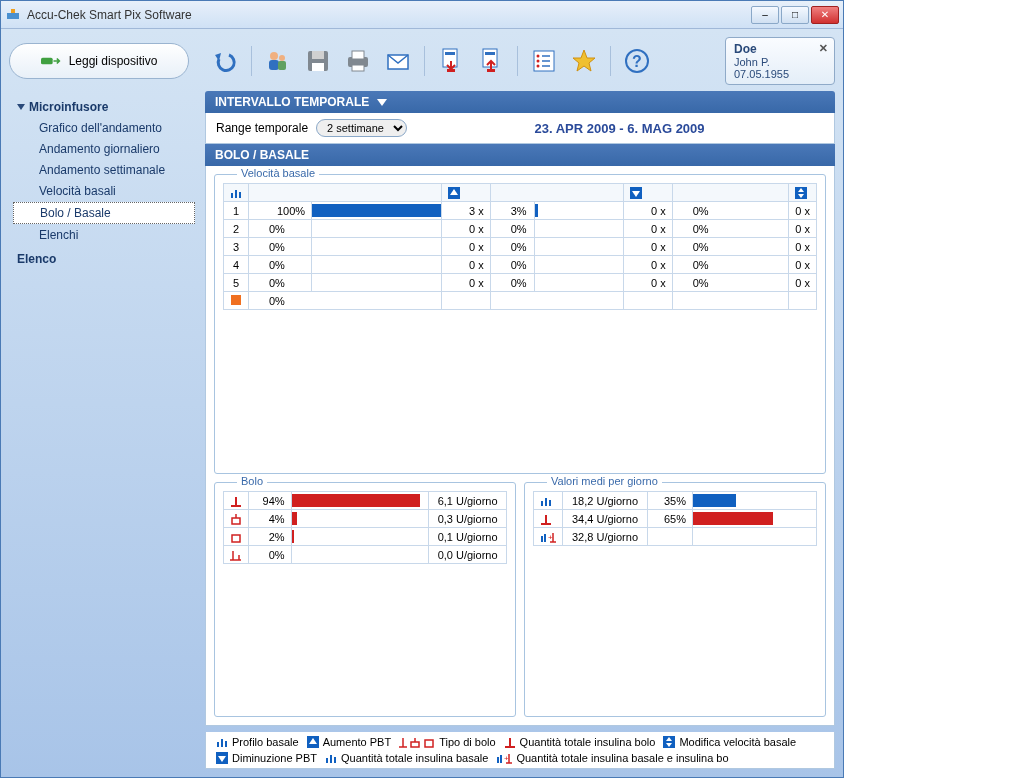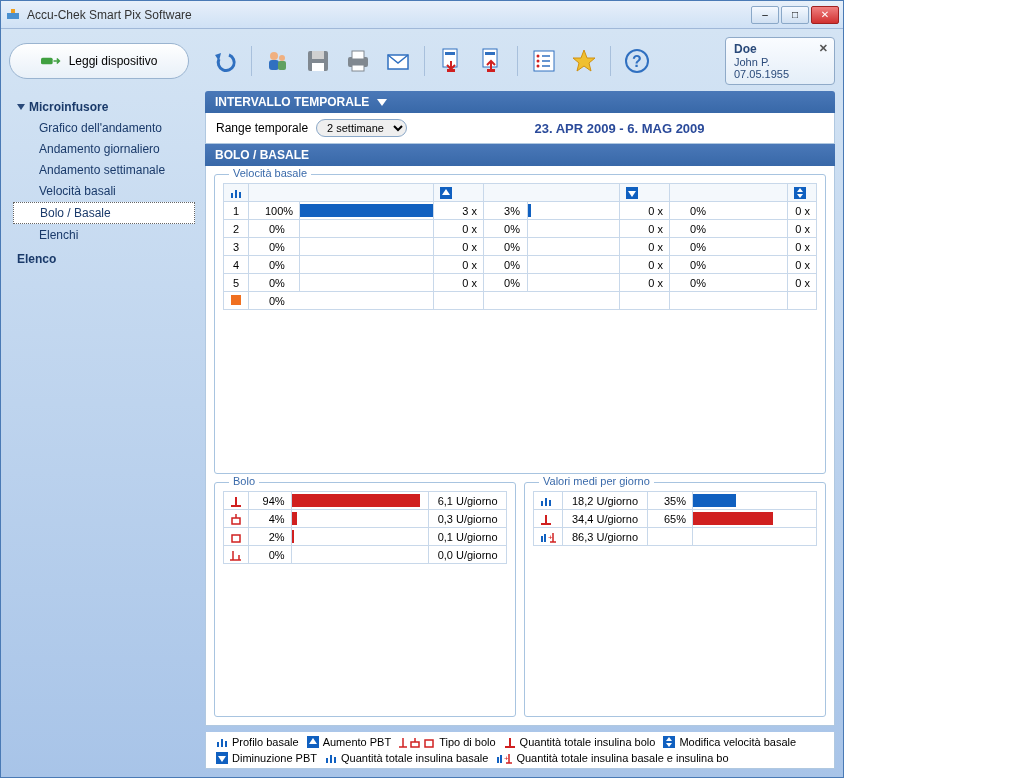--- a/index.html
+++ b/index.html
@@ -31,21 +31,21 @@
 
 .main { flex: 1; display: flex; flex-direction: column; min-width: 0; }
 .sec-header { background: linear-gradient(to bottom, #4a78b8, #3868a8); color: #fff; font-weight: bold; font-size: 12px; padding: 4px 10px; display: flex; align-items: center; gap: 8px; border-radius: 3px 3px 0 0; }
 .sec-body { background: #fff; border: 1px solid #b0c8e0; border-top: none; padding: 6px 10px; display: flex; align-items: center; gap: 8px; font-size: 12px; }
 .sec-body select { font-size: 11px; border: 1px solid #8aa8c8; border-radius: 10px; padding: 1px 6px; }
 .date-range { flex: 1; text-align: center; color: #2a4a9a; font-weight: bold; font-size: 13px; }
 
 .sub-header { background: linear-gradient(to bottom, #4a78b8, #3868a8); color: #fff; font-weight: bold; font-size: 12px; padding: 4px 10px; margin-top: 0; }
 .panels { flex: 1; background: #fff; border: 1px solid #b0c8e0; border-top: none; padding: 8px; display: flex; flex-direction: column; gap: 8px; min-height: 0; }
 .fieldset { border: 1px solid #a8c4e0; border-radius: 3px; padding: 8px; position: relative; }
-.fieldset-title { position: absolute; top: -8px; left: 14px; background: #fff; padding: 0 4px; color: #3a6aaa; font-size: 11px; }
+.fieldset-title { position: absolute; top: -8px; left: 22px; background: #fff; padding: 0 4px; color: #3a6aaa; font-size: 11px; }
 
 .table1 { width: 100%; border-collapse: collapse; font-size: 11px; }
 .table1 th, .table1 td { border: 1px solid #c8d8ea; padding: 2px 6px; height: 18px; }
 .table1 th { background: #f4f8fc; text-align: center; font-weight: normal; }
 .table1 td { text-align: left; }
 .table1 .num { text-align: right; }
 .table1 .idx { width: 20px; text-align: center; }
 .bar-cell { position: relative; padding: 0 !important; height: 18px; }
 .bar { position: absolute; top: 2px; bottom: 2px; left: 0; background: #1060c0; }
 .bar.red { background: #d02020; }
@@ -240,21 +240,21 @@
                       <svg width="12" height="12">
                         <rect width="12" height="12" fill="#1060c0"></rect>
                         <path d="M6 1 L9 5 L3 5 Z M6 11 L9 7 L3 7 Z" fill="#fff"></path>
                       </svg>
                     </th>
               </tr>
               </tbody>
                 <tbody id="basal-rows">
                   <tr>
                     <td class="idx">1</td>
-    <td style="width:45px;padding-left:16px">100%</td>
+    <td style="width:45px;padding-left:28px">100%</td>
     <td class="bar-cell" style="width:190px">
                       <div class="bar" style="width:100%"></div>
                     </td>
     <td class="num">3 x</td>
     <td style="width:45px;padding-left:20px">3%</td>
     <td class="bar-cell" style="width:130px">
                       <div class="bar" style="width:3%"></div>
                     </td>
     <td class="num">0 x</td>
     <td style="width:150px;padding-left:20px">0%</td>
@@ -429,21 +429,21 @@
                 <tr>
                       <td class="icon-cell">
                         <svg width="16" height="12">
                           <rect x="1" y="5" width="2" height="6" fill="#1060c0"></rect>
                           <rect x="4" y="3" width="2" height="8" fill="#1060c0"></rect>
                           <text x="8" y="9" font-size="8" fill="#d02020">+</text>
                           <line x1="13" y1="2" x2="13" y2="11" stroke="#d02020" stroke-width="1.5"></line>
                           <line x1="10" y1="11" x2="16" y2="11" stroke="#d02020" stroke-width="1.5"></line>
                         </svg>
                       </td>
-                      <td class="val">86,3 U/giorno</td>
+                      <td class="val">32,8 U/giorno</td>
                       <td class="pct"></td>
                       <td></td>
                     </tr>
               </tbody>
                 </table>
             </div>
           </div>
 
         </div>
 

